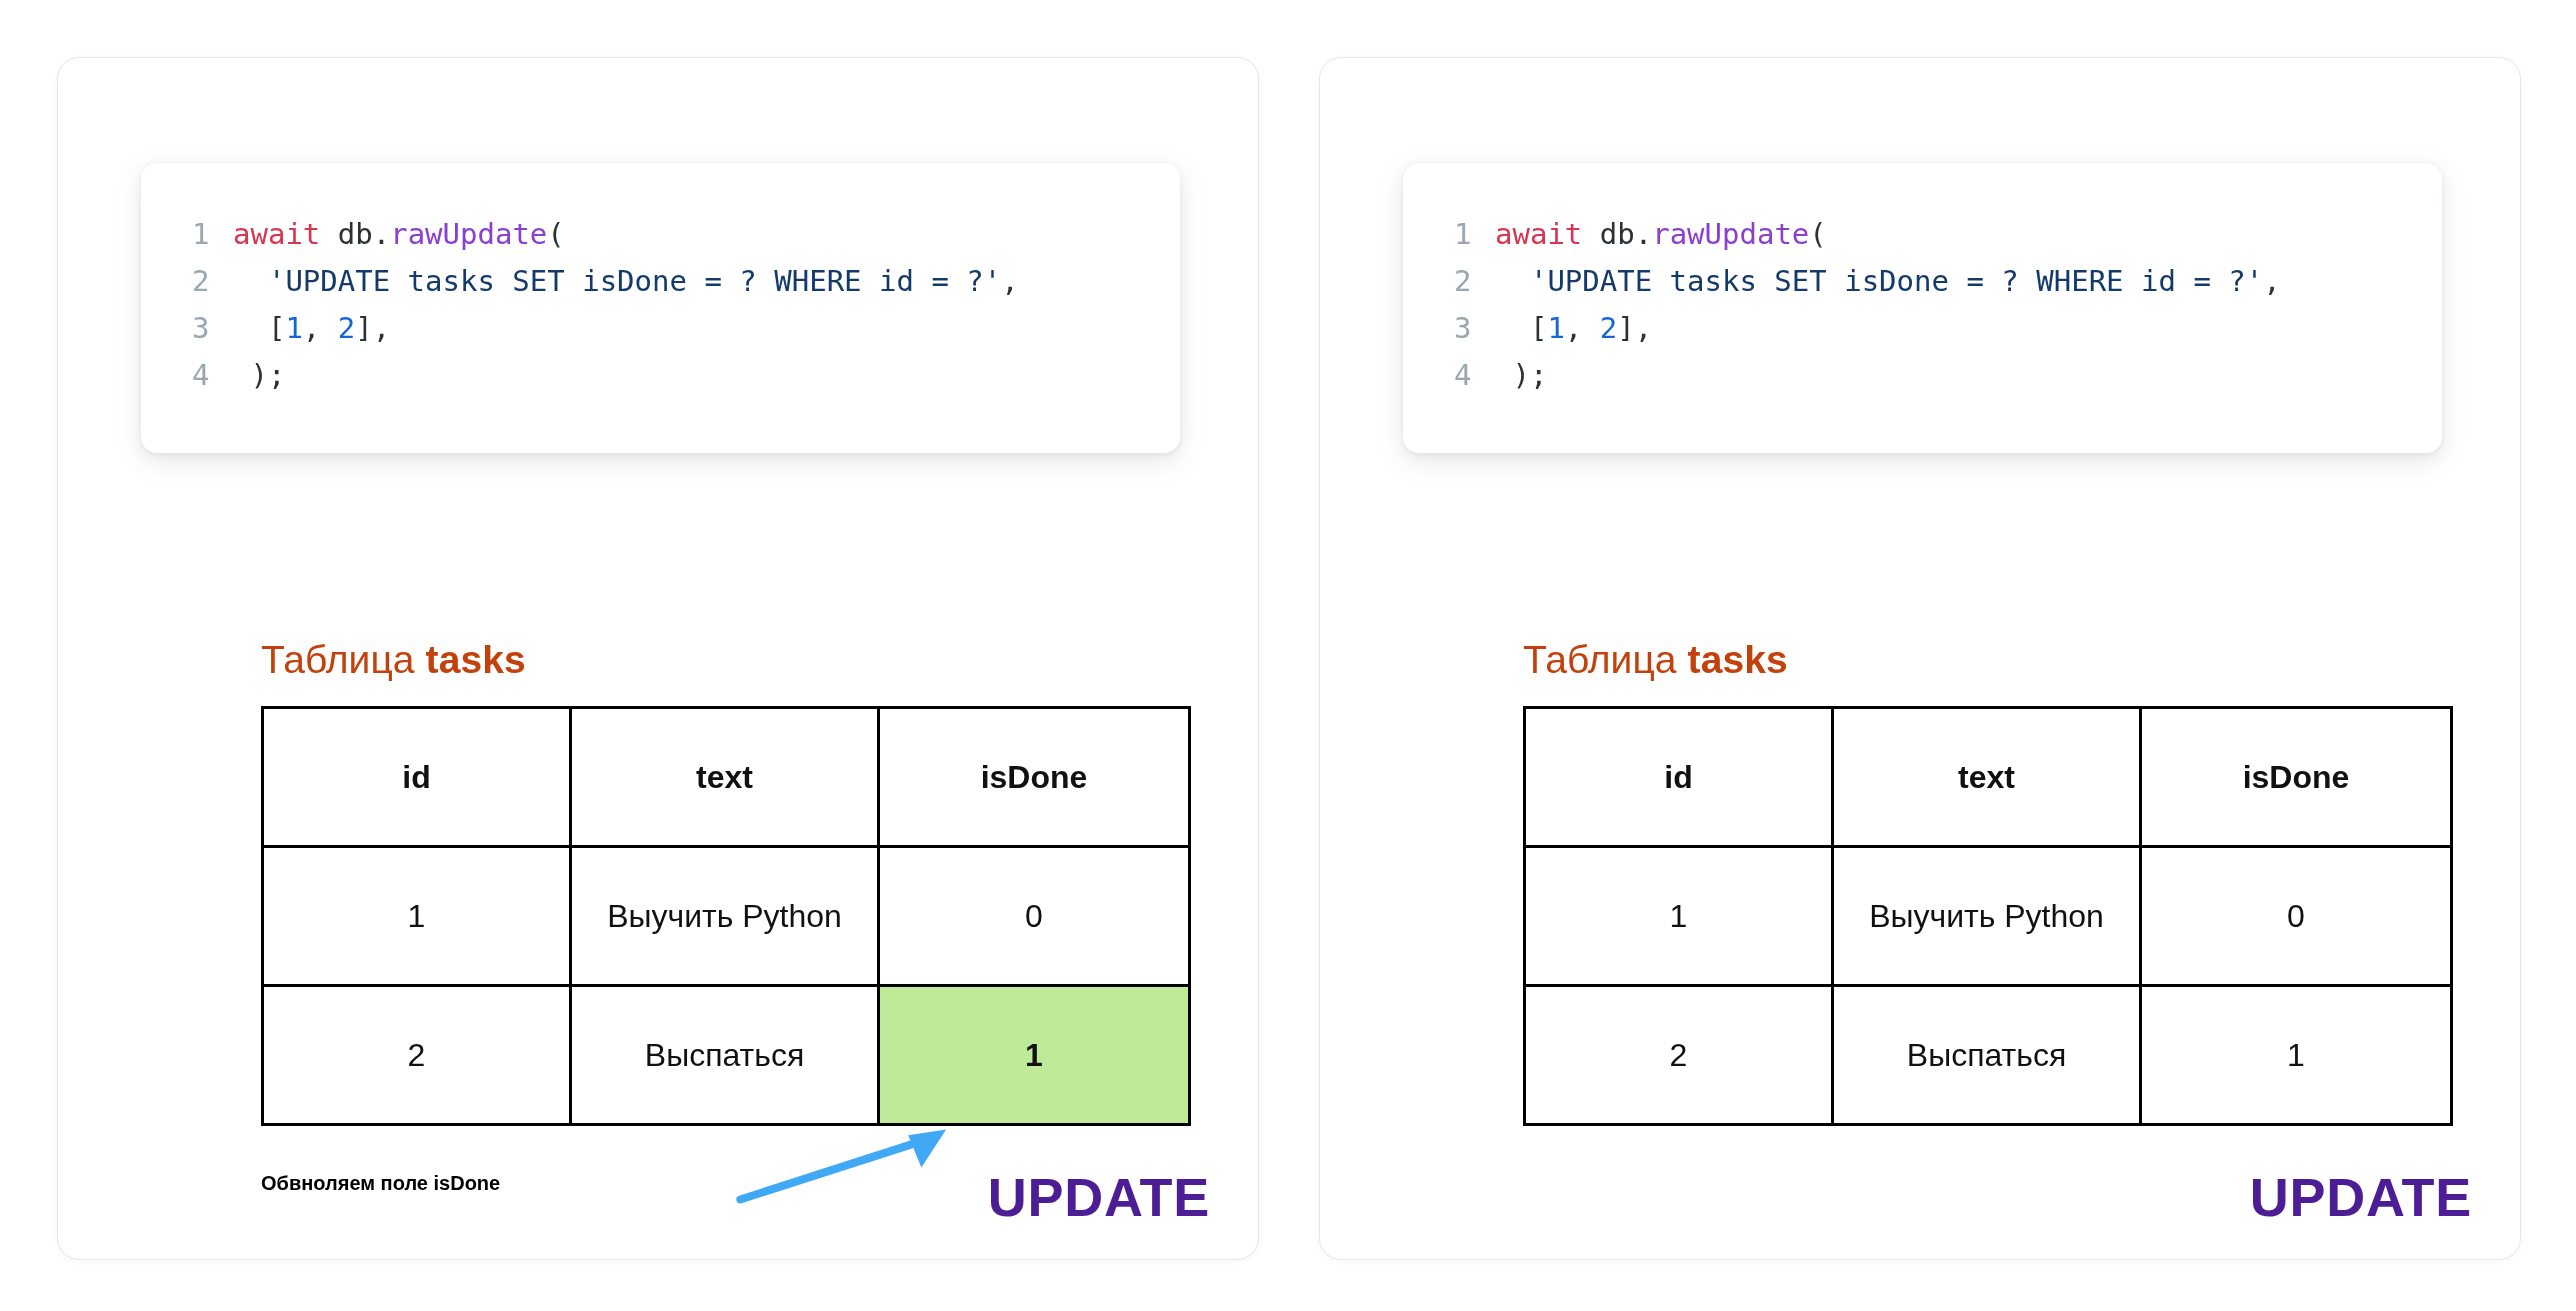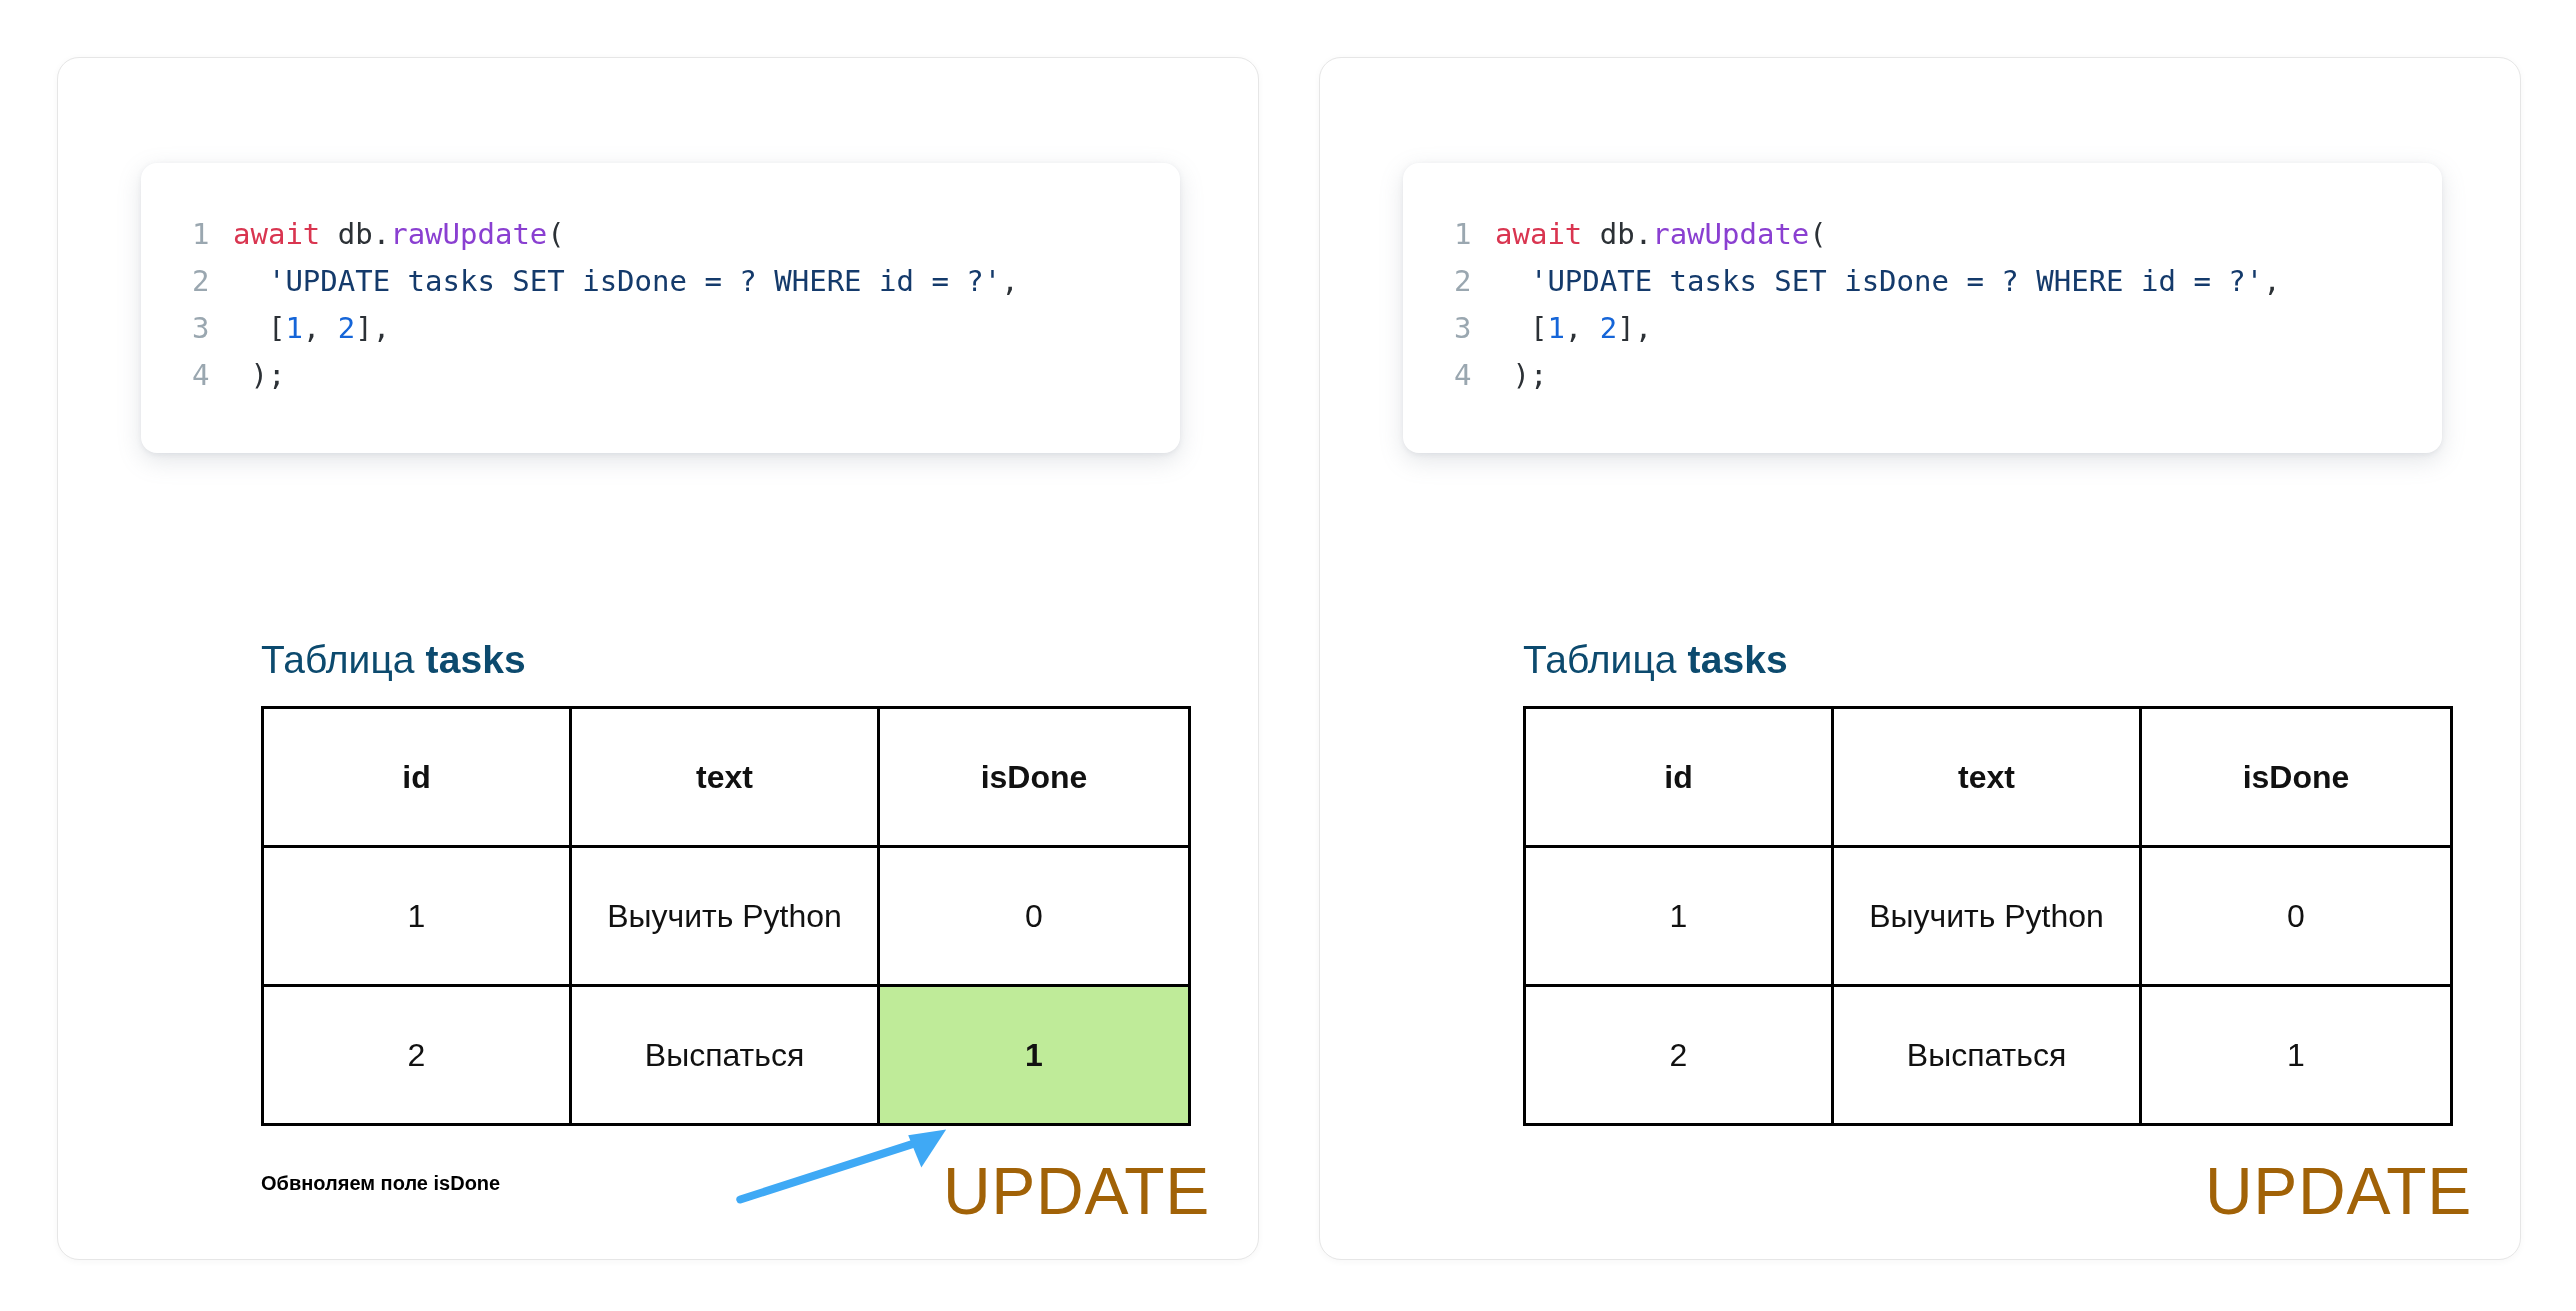--- a/index.html
+++ b/index.html
@@ -66,21 +66,21 @@
   .str  { color: #143a6b; }
   .num  { color: #1565d8; }
 
   
   .tbl-caption {
     position: absolute;
     left: 203px;
     top: 580px;
     font-size: 39px;
     font-weight: 400;
-    color: #0c4a6e;
+    color: #c2410c;
     letter-spacing: 0.1px;
     white-space: nowrap;
   }
   .tbl-caption b { font-weight: 700; }
 
   
   .data-table {
     position: absolute;
     left: 203px;
     top: 648px;
@@ -121,23 +121,23 @@
     width: 219px;
     height: 88px;
     pointer-events: none;
   }
 
   
   .watermark {
     position: absolute;
     right: 48px;
     bottom: 35px;
-    font-size: 66px;
-    font-weight: 400;
-    color: #a16207;
+    font-size: 54px;
+    font-weight: 700;
+    color: #4c1d95;
     letter-spacing: 0.7px;
     line-height: 1;
   }
 </style>
 </head>
 <body>
 
 <div class="stage">
 
   <div class="panel panel-left">

